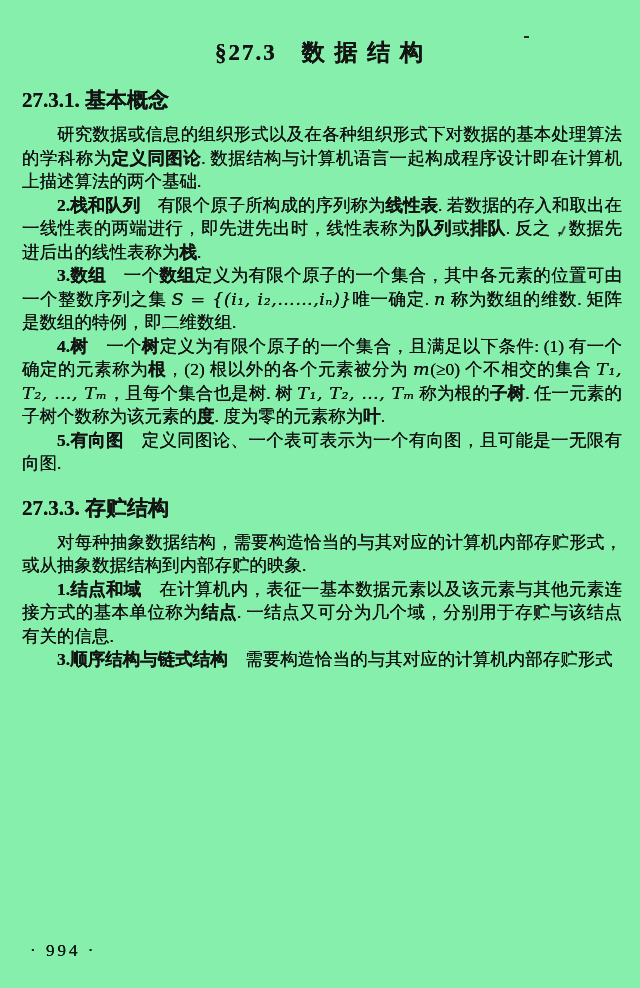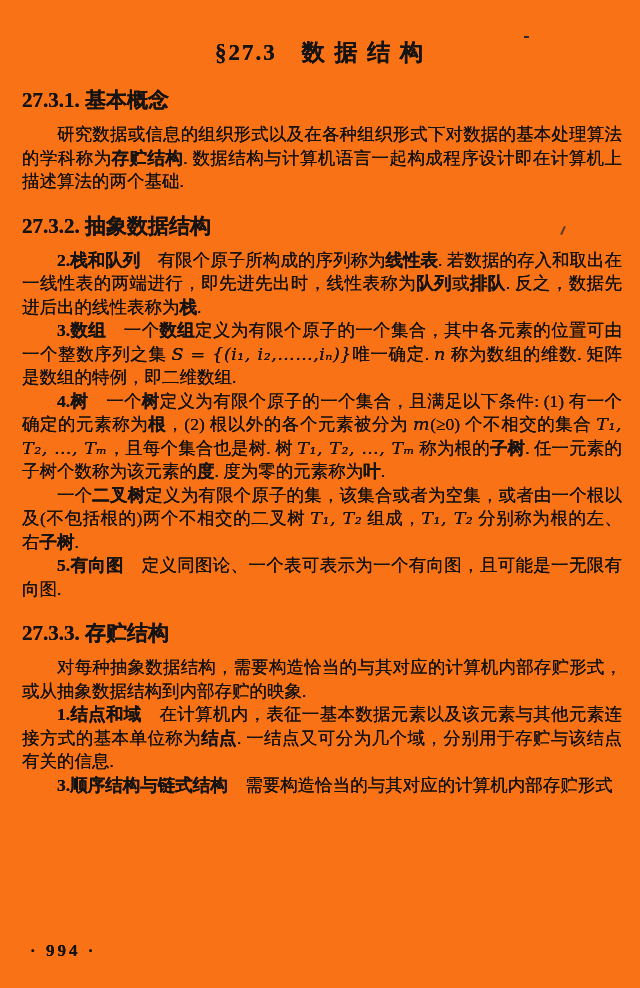--- a/index.html
+++ b/index.html
@@ -4,21 +4,21 @@
 <style>
   html, body {
     margin: 0;
     padding: 0;
     background: #ffffff;
   }
   .page {
     position: relative;
     width: 640px;
     height: 988px;
-    background: #f97316;
+    background: #86efac;
     overflow: hidden;
     font-family: "Liberation Serif", "DejaVu Serif", serif;
     color: #141414;
   }
   .doc-title {
     margin: 38px 0 0 0;
     text-align: center;
     font-size: 23px;
     font-weight: bold;
     letter-spacing: 2px;
@@ -49,47 +49,45 @@
   .para .m {
     font-style: italic;
     font-family: "DejaVu Serif", "Liberation Serif", serif;
     letter-spacing: 0.5px;
   }
   .page-number {
     position: absolute;
     left: 30px;
     top: 941px;
     font-size: 17px;
-    font-weight: bold;
+    font-weight: normal;
     letter-spacing: 3px;
     text-shadow: 0 0 0.3px #000;
   }
   
   .speck {
     position: absolute;
     background: #2a2a2a;
   }
   .speck-1 { left: 524px; top: 36px;  width: 5px; height: 2px; }
   .speck-2 { left: 562px; top: 226px; width: 2px; height: 9px; transform: rotate(25deg); opacity: .8; }
   .speck-3 { left: 555px; top: 160px; width: 4px; height: 2px; opacity: .7; }
 </style>
 </head>
 <body>
 
 <div class="page">
   <h1 class="doc-title">§27.3　数 据 结 构</h1>
 
   <div class="doc-body" id="doc-body">
       <h2 class="section-heading">27.3.1. 基本概念</h2>
-      <p class="para"><span>研究数据或信息的组织形式以及在各种组织形式下对数据的基本处理算法的学科称为</span><span class="b">存贮结构</span><span>. 数据结构与计算机语言一起构成程序设计即在计算机上描述算法的两个基础.</span></p>
-      <h2 class="section-heading">27.3.2. 抽象数据结构</h2>
+      <p class="para"><span>研究数据或信息的组织形式以及在各种组织形式下对数据的基本处理算法的学科称为</span><span class="b">定义同图论</span><span>. 数据结构与计算机语言一起构成程序设计即在计算机上描述算法的两个基础.</span></p>
       <p class="para"><span class="b">2.栈和队列</span><span>　有限个原子所构成的序列称为</span><span class="b">线性表</span><span>. 若数据的存入和取出在一线性表的两端进行，即先进先出时，线性表称为</span><span class="b">队列</span><span>或</span><span class="b">排队</span><span>. 反之，数据先进后出的线性表称为</span><span class="b">栈</span><span>.</span></p>
       <p class="para"><span class="b">3.数组</span><span>　一个</span><span class="b">数组</span><span>定义为有限个原子的一个集合，其中各元素的位置可由一个整数序列之集 </span><span class="m">S = {(i₁, i₂,……,iₙ)}</span><span>唯一确定. </span><span class="m">n</span><span> 称为数组的维数. 矩阵是数组的特例，即二维数组.</span></p>
       <p class="para"><span class="b">4.树</span><span>　一个</span><span class="b">树</span><span>定义为有限个原子的一个集合，且满足以下条件: (1) 有一个确定的元素称为</span><span class="b">根</span><span>，(2) 根以外的各个元素被分为 </span><span class="m">m</span><span>(≥0) 个不相交的集合 </span><span class="m">T₁, T₂, …, Tₘ</span><span>，且每个集合也是树. 树 </span><span class="m">T₁, T₂, …, Tₘ</span><span> 称为根的</span><span class="b">子树</span><span>. 任一元素的子树个数称为该元素的</span><span class="b">度</span><span>. 度为零的元素称为</span><span class="b">叶</span><span>.</span></p>
-      <p class="para"><span>一个</span><span class="b">二叉树</span><span>定义为有限个原子的集，该集合或者为空集，或者由一个根以及(不包括根的)两个不相交的二叉树 </span><span class="m">T₁, T₂</span><span> 组成，</span><span class="m">T₁, T₂</span><span> 分别称为根的左、右</span><span class="b">子树</span><span>.</span></p>
       <p class="para"><span class="b">5.有向图</span><span>　定义同图论、一个表可表示为一个有向图，且可能是一无限有向图.</span></p>
       <h2 class="section-heading">27.3.3. 存贮结构</h2>
       <p class="para"><span>对每种抽象数据结构，需要构造恰当的与其对应的计算机内部存贮形式，或从抽象数据结构到内部存贮的映象.</span></p>
       <p class="para"><span class="b">1.结点和域</span><span>　在计算机内，表征一基本数据元素以及该元素与其他元素连接方式的基本单位称为</span><span class="b">结点</span><span>. 一结点又可分为几个域，分别用于存贮与该结点有关的信息.</span></p>
       <p class="para"><span class="b">3.顺序结构与链式结构</span><span>　需要构造恰当的与其对应的计算机内部存贮形式</span></p>
     </div>
 
   <div class="page-number">· 994 ·</div>
 
   <div class="speck speck-1"></div>

